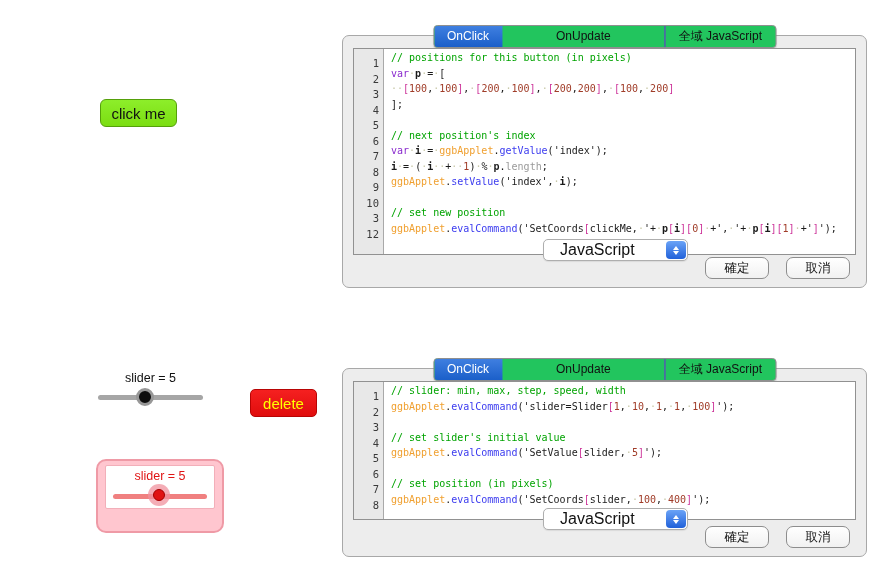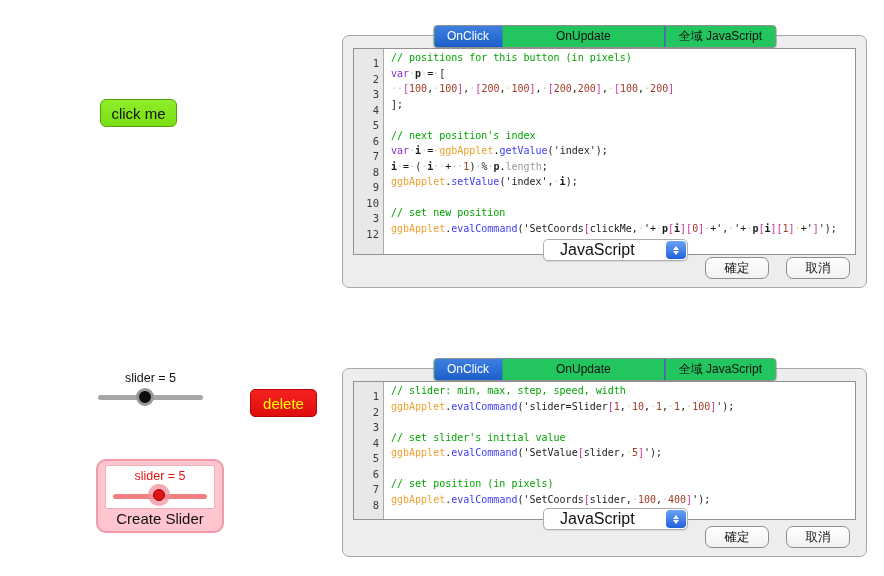--- a/index.html
+++ b/index.html
@@ -101,21 +101,20 @@
 
   <div class="gbtn" id="delete-btn">delete</div>
 
   <div class="cs-panel">
     <div class="cs-inner">
       <div class="cs-title">slider = 5</div>
       <div class="cs-track"></div>
       <div class="cs-halo"></div>
       <div class="cs-knob"></div>
     </div>
-    <div class="cs-caption">Create Slider</div>
   </div>
 
   <section class="dialog" id="dialog-0">
       <div class="tabs">
         <div class="tab sel">OnClick</div>
         <div class="tab">OnUpdate</div>
         <div class="tab">全域 JavaScript</div>
       </div>
       <div class="editor">
         <div class="gutter">

